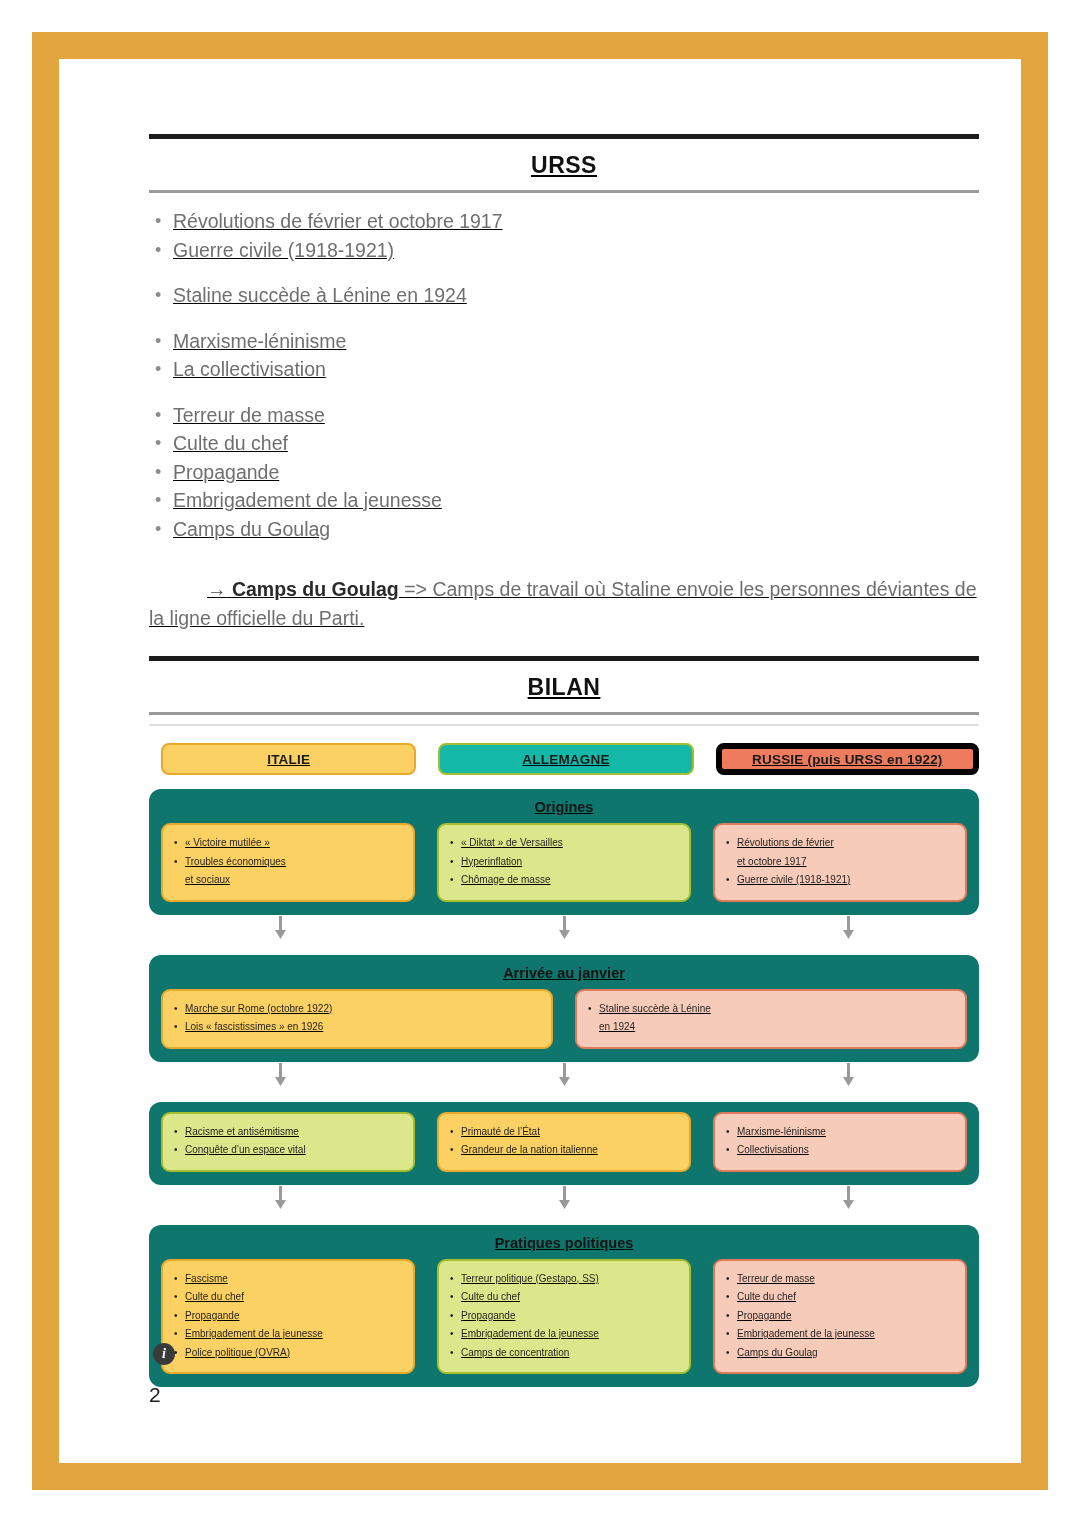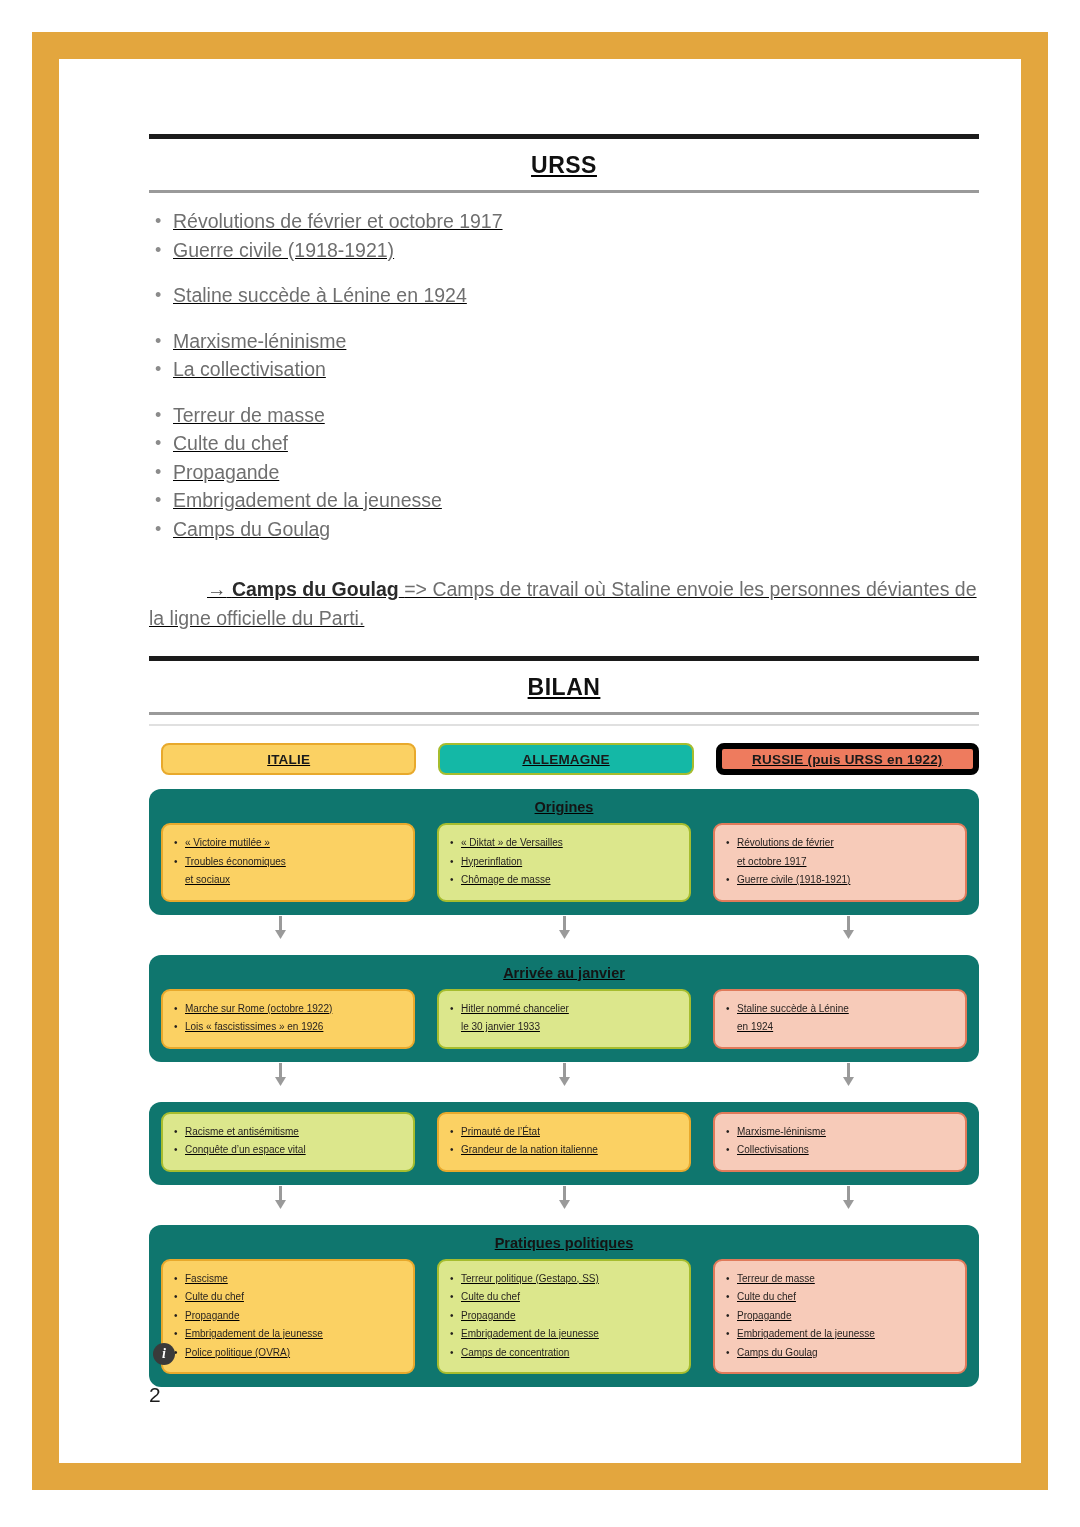--- a/index.html
+++ b/index.html
@@ -315,24 +315,20 @@
               </svg>
             </div>
           </div>
           <div class="band">
             <div class="band-title">Arrivée au janvier</div>
             <div class="band-cols">
               <div class="cell cell-italie">
                 <div class="cell-line">Marche sur Rome (octobre 1922)</div>
                 <div class="cell-line">Lois « fascistissimes » en 1926</div>
               </div>
-              <div class="cell cell-allemagne">
-                <div class="cell-line">Hitler nommé chancelier</div>
-                <div class="cell-line cont">le 30 janvier 1933</div>
-              </div>
               <div class="cell cell-russie">
                 <div class="cell-line">Staline succède à Lénine</div>
                 <div class="cell-line cont">en 1924</div>
               </div>
             </div>
           </div>
           <div class="arrow-row">
             <div class="arrow-slot">
               <svg class="arrow-glyph" viewBox="0 0 13 24" xmlns="http://www.w3.org/2000/svg">
                 <line x1="6.5" y1="0" x2="6.5" y2="16" stroke="#9a9a9a" stroke-width="3"></line>

